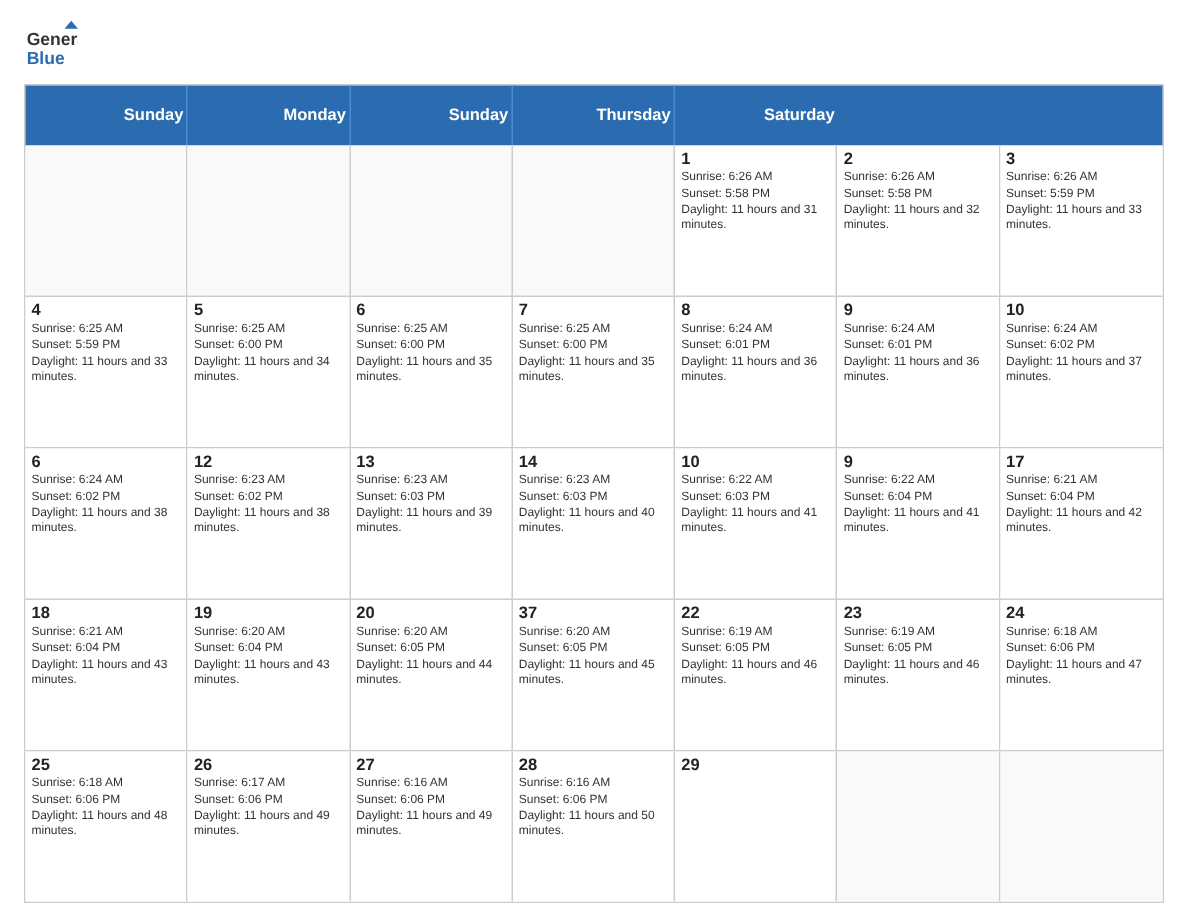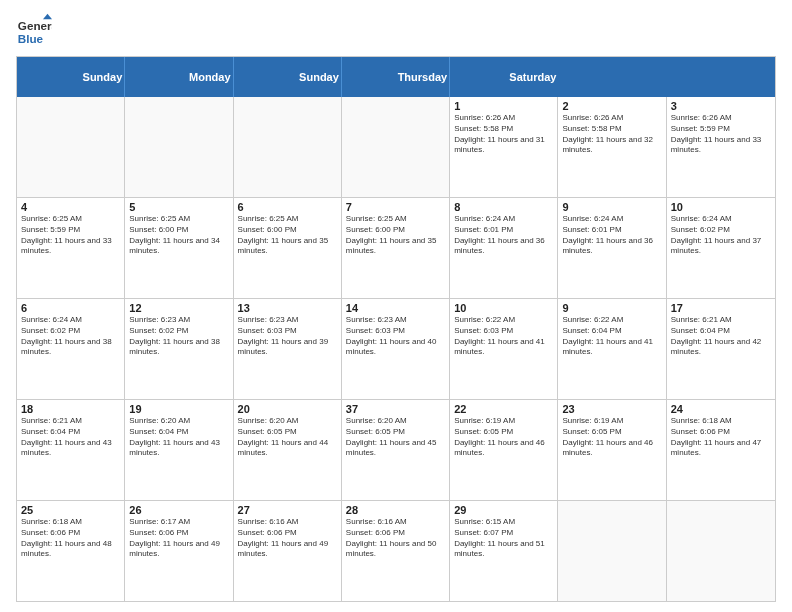--- a/index.html
+++ b/index.html
@@ -248,20 +248,19 @@
           <div class="cal-cell">
             <div class="day-num">27</div>
             <div class="day-info">Sunrise: 6:16 AM<br>Sunset: 6:06 PM<br>Daylight: 11 hours and 49 minutes.</div>
           </div>
           <div class="cal-cell">
             <div class="day-num">28</div>
             <div class="day-info">Sunrise: 6:16 AM<br>Sunset: 6:06 PM<br>Daylight: 11 hours and 50 minutes.</div>
           </div>
           <div class="cal-cell">
             <div class="day-num">29</div>
-            <div class="day-info">Sunrise: 6:15 AM<br>Sunset: 6:07 PM<br>Daylight: 11 hours and 51 minutes.</div>
           </div>
           <div class="cal-cell empty"></div>
           <div class="cal-cell empty"></div>
         </div>
       </div>
   </div>
 </div>
 
 </body></html>

